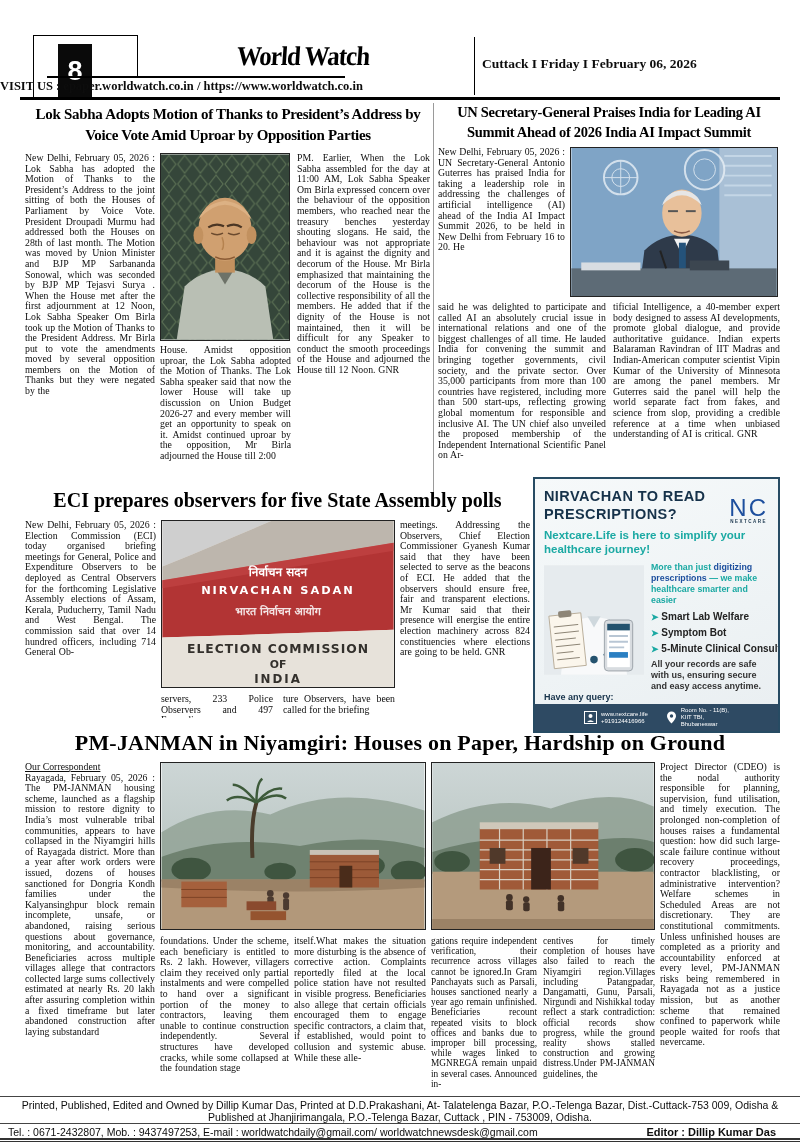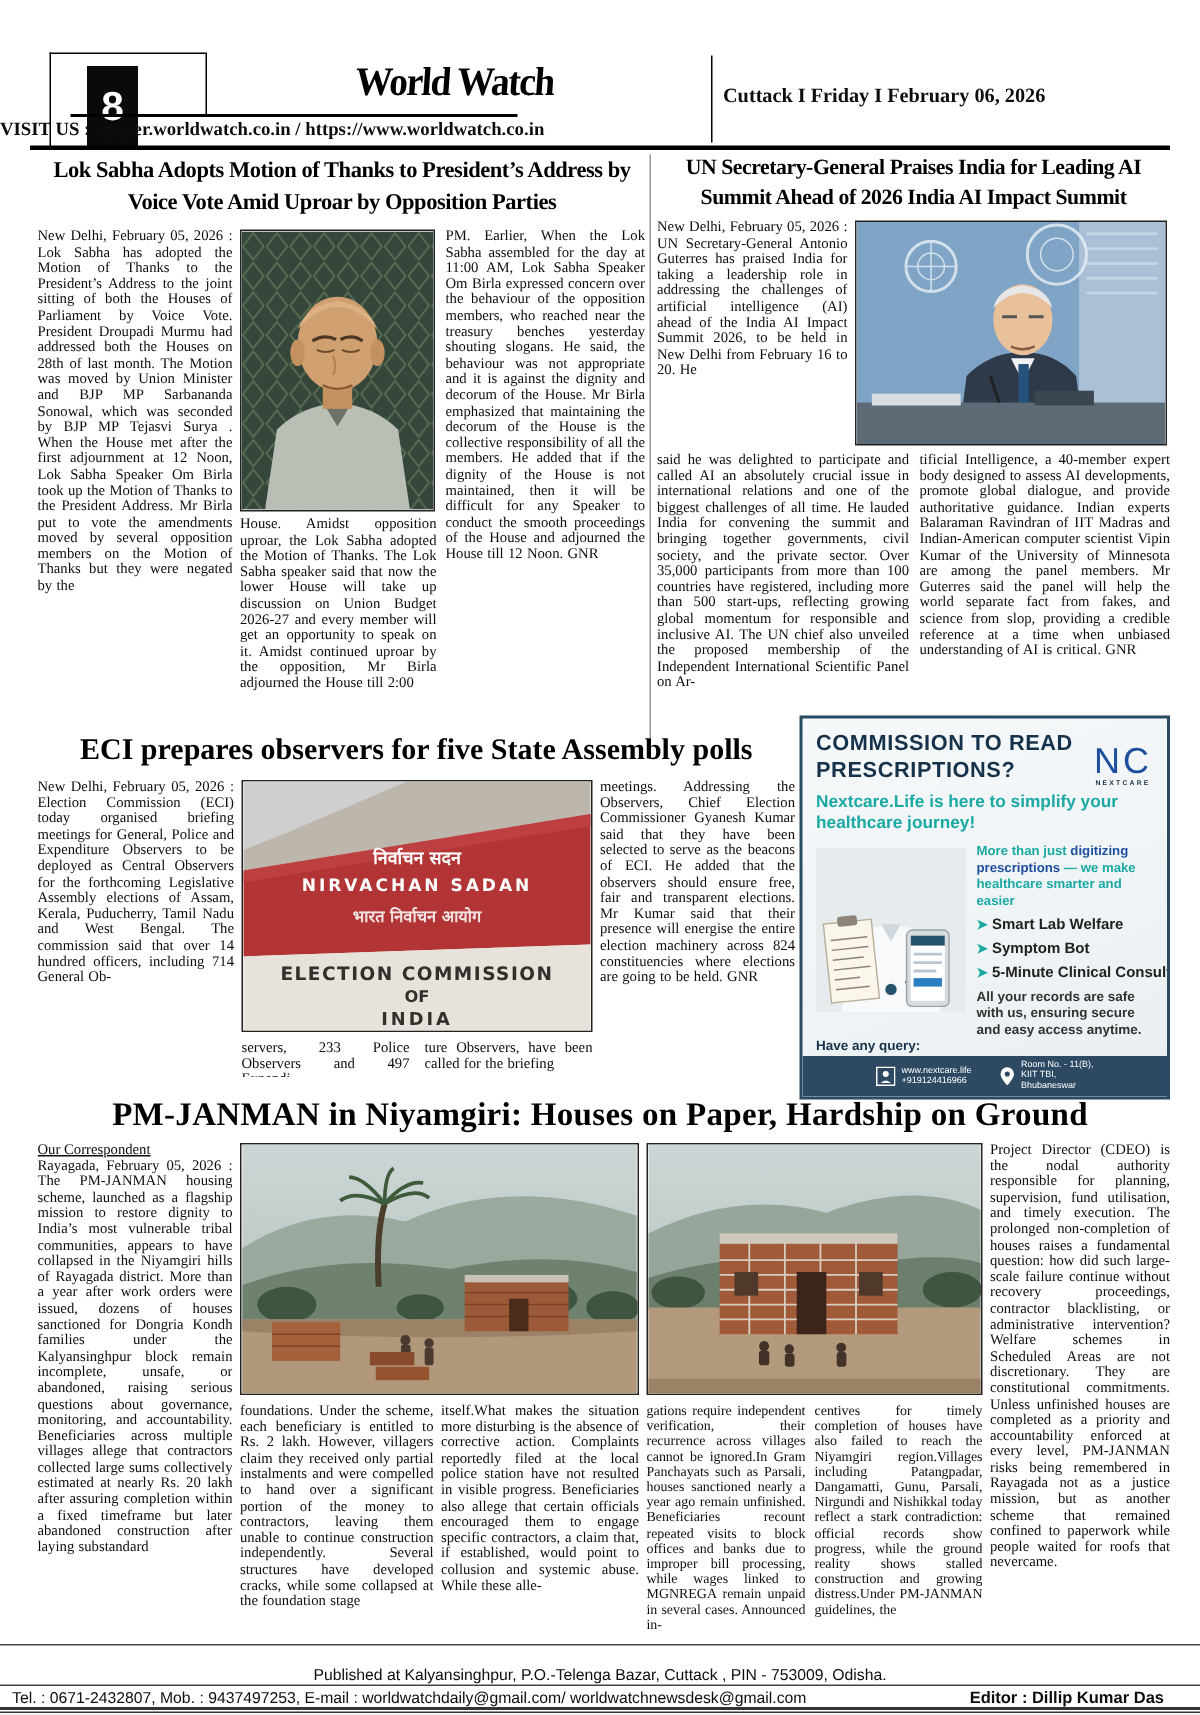--- a/index.html
+++ b/index.html
@@ -179,21 +179,21 @@
   </svg>
 
   <div style="position:absolute;left:161px;top:694px;width:234px;display:flex;gap:10px;">
     <div class="col" style="position:static;width:112px;height:24px;">servers, 233 Police Observers and 497 Expendi-</div>
     <div class="col" style="position:static;width:112px;height:24px;">ture Observers, have been called for the briefing</div>
   </div>
 
   <div class="col" style="left:400px;top:520px;width:130px;height:226px;">meetings. Addressing the Observers, Chief Election Commissioner Gyanesh Kumar said that they have been selected to serve as the beacons of ECI. He added that the observers should ensure free, fair and transparent elections. Mr Kumar said that their presence will energise the entire election machinery across 824 constituencies where elections are going to be held. GNR</div>
 
   <div class="ad">
-    <div class="ad-head">COMMISSION TO READ</div>
+    <div class="ad-head">NIRVACHAN TO READ</div>
     <div class="ad-head">PRESCRIPTIONS?</div>
     <div class="ad-logo">
       <div class="ad-logo-main">NC</div>
       <div class="ad-logo-sub">NEXTCARE</div>
     </div>
     <div class="ad-subhead">Nextcare.Life is here to simplify your healthcare journey!</div>
 
     <div class="ad-mid">
       <svg width="106" height="116" viewBox="0 0 106 116" style="border-radius:2px;">
         <rect width="106" height="116" fill="#e6ebee"></rect>
@@ -365,20 +365,21 @@
     <path d="M0 158 h224 v10 H0 Z" fill="#9b8266"></path>
   </svg>
 
   <div class="col" style="left:160px;top:936px;width:129px;height:158px;">foundations. Under the scheme, each beneficiary is entitled to Rs. 2 lakh. However, villagers claim they received only partial instalments and were compelled to hand over a significant portion of the money to contractors, leaving them unable to continue construction independently. Several structures have developed cracks, while some collapsed at the foundation stage</div>
   <div class="col" style="left:294px;top:936px;width:132px;height:158px;">itself.What makes the situation more disturbing is the absence of corrective action. Complaints reportedly filed at the local police station have not resulted in visible progress. Beneficiaries also allege that certain officials encouraged them to engage specific contractors, a claim that, if established, would point to collusion and systemic abuse. While these alle-</div>
   <div class="col" style="left:431px;top:936px;width:106px;height:158px;font-size:9.3px;line-height:10.2px;">gations require independent verification, their recurrence across villages cannot be ignored.In Gram Panchayats such as Parsali, houses sanctioned nearly a year ago remain unfinished. Beneficiaries recount repeated visits to block offices and banks due to improper bill processing, while wages linked to MGNREGA remain unpaid in several cases. Announced in-</div>
   <div class="col" style="left:543px;top:936px;width:112px;height:158px;font-size:9.3px;line-height:10.2px;">centives for timely completion of houses have also failed to reach the Niyamgiri region.Villages including Patangpadar, Dangamatti, Gunu, Parsali, Nirgundi and Nishikkal today reflect a stark contradiction: official records show progress, while the ground reality shows stalled construction and growing distress.Under PM-JANMAN guidelines, the</div>
   <div class="col" style="left:660px;top:762px;width:120px;height:332px;">Project Director (CDEO) is the nodal authority responsible for planning, supervision, fund utilisation, and timely execution. The prolonged non-completion of houses raises a fundamental question: how did such large-scale failure continue without recovery proceedings, contractor blacklisting, or administrative intervention?Welfare schemes in Scheduled Areas are not discretionary. They are constitutional commitments. Unless unfinished houses are completed as a priority and accountability enforced at every level, PM-JANMAN risks being remembered in Rayagada not as a justice mission, but as another scheme that remained confined to paperwork while people waited for roofs that nevercame.</div>
 
   <div class="rule" style="left:0;top:1096px;width:800px;height:1px;background:#444;"></div>
-  <div class="foot-sans" style="left:0;top:1111px;width:800px;text-align:center;font-size:10.5px;">Published at Kalyansinghpur, P.O.-Telenga Bazar, Cuttack , PIN - 753009, Odisha.</div>
+  <div class="foot-sans" style="left:0;top:1099px;width:800px;text-align:center;font-size:10.5px;">Printed, Published, Edited and Owned by Dillip Kumar Das, Printed at D.D.Prakashani, At- Talatelenga Bazar, P.O.-Telenga Bazar, Dist.-Cuttack-753 009, Odisha &amp;</div>
+  <div class="foot-sans" style="left:0;top:1111px;width:800px;text-align:center;font-size:10.5px;">Published at Jhanjirimangala, P.O.-Telenga Bazar, Cuttack , PIN - 753009, Odisha.</div>
   <div class="rule" style="left:0;top:1123px;width:800px;height:1px;background:#444;"></div>
   <div class="foot-sans" style="left:8px;top:1126px;font-size:10.5px;">Tel. : 0671-2432807, Mob. : 9437497253, E-mail : worldwatchdaily@gmail.com/ worldwatchnewsdesk@gmail.com</div>
   <div class="foot-sans" style="right:24px;top:1126px;font-size:11px;font-weight:bold;">Editor : Dillip Kumar Das</div>
   <div class="rule" style="left:0;top:1138px;width:800px;height:2px;background:#333;"></div>
   <div class="rule" style="left:0;top:1141px;width:800px;height:1px;background:#333;"></div>
 
 </div>
 
 </body></html>

